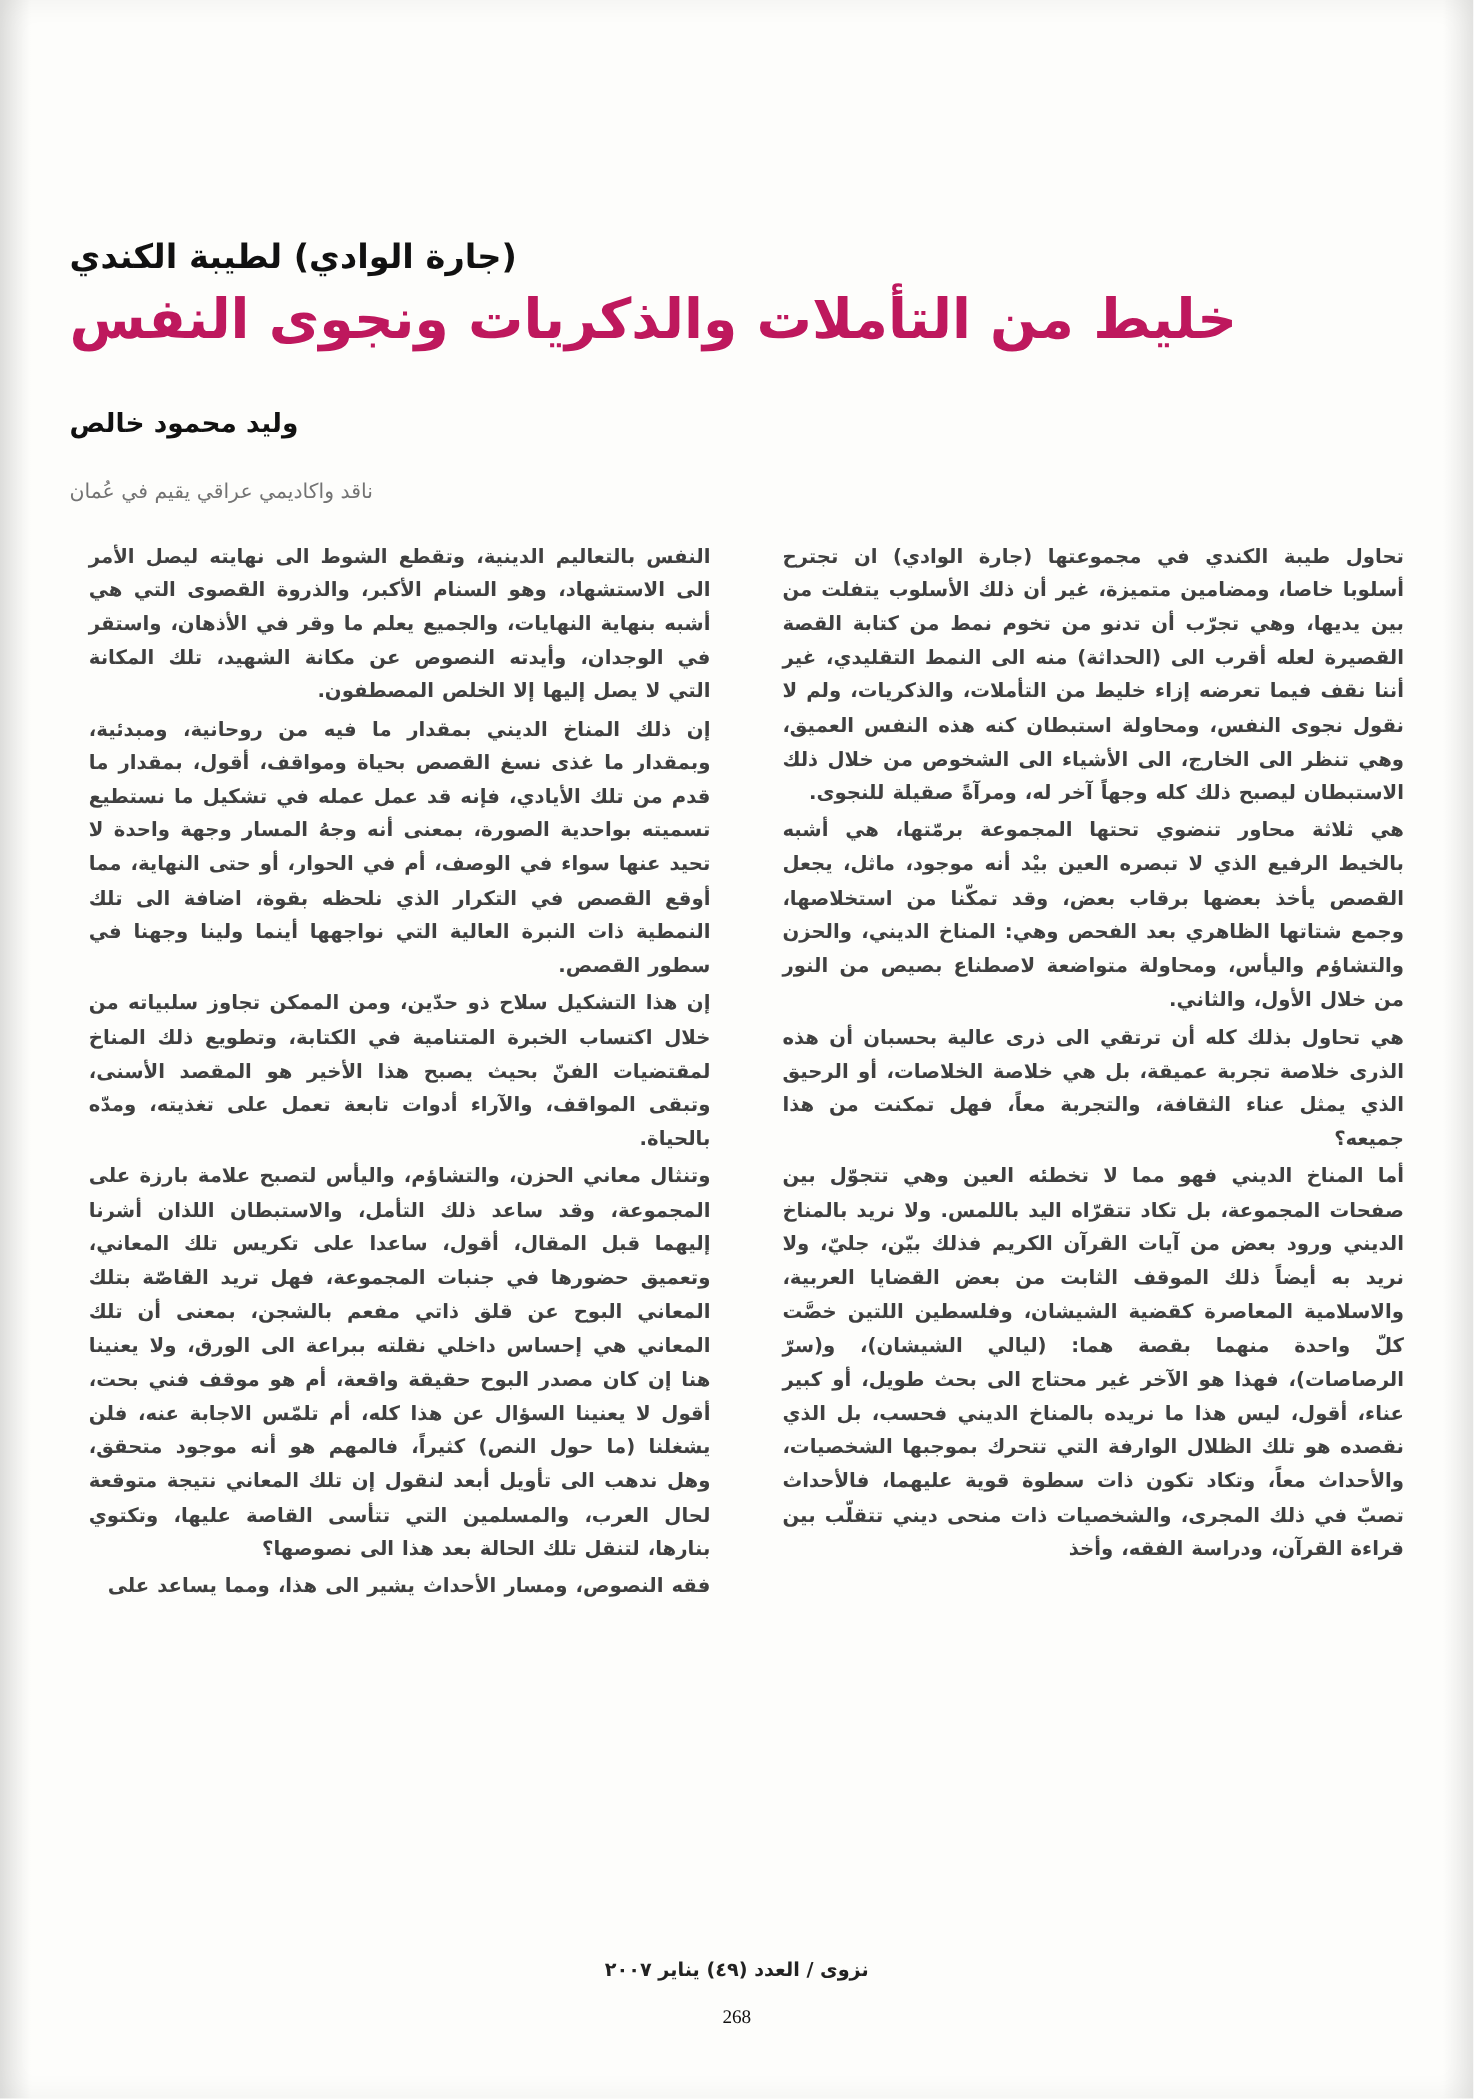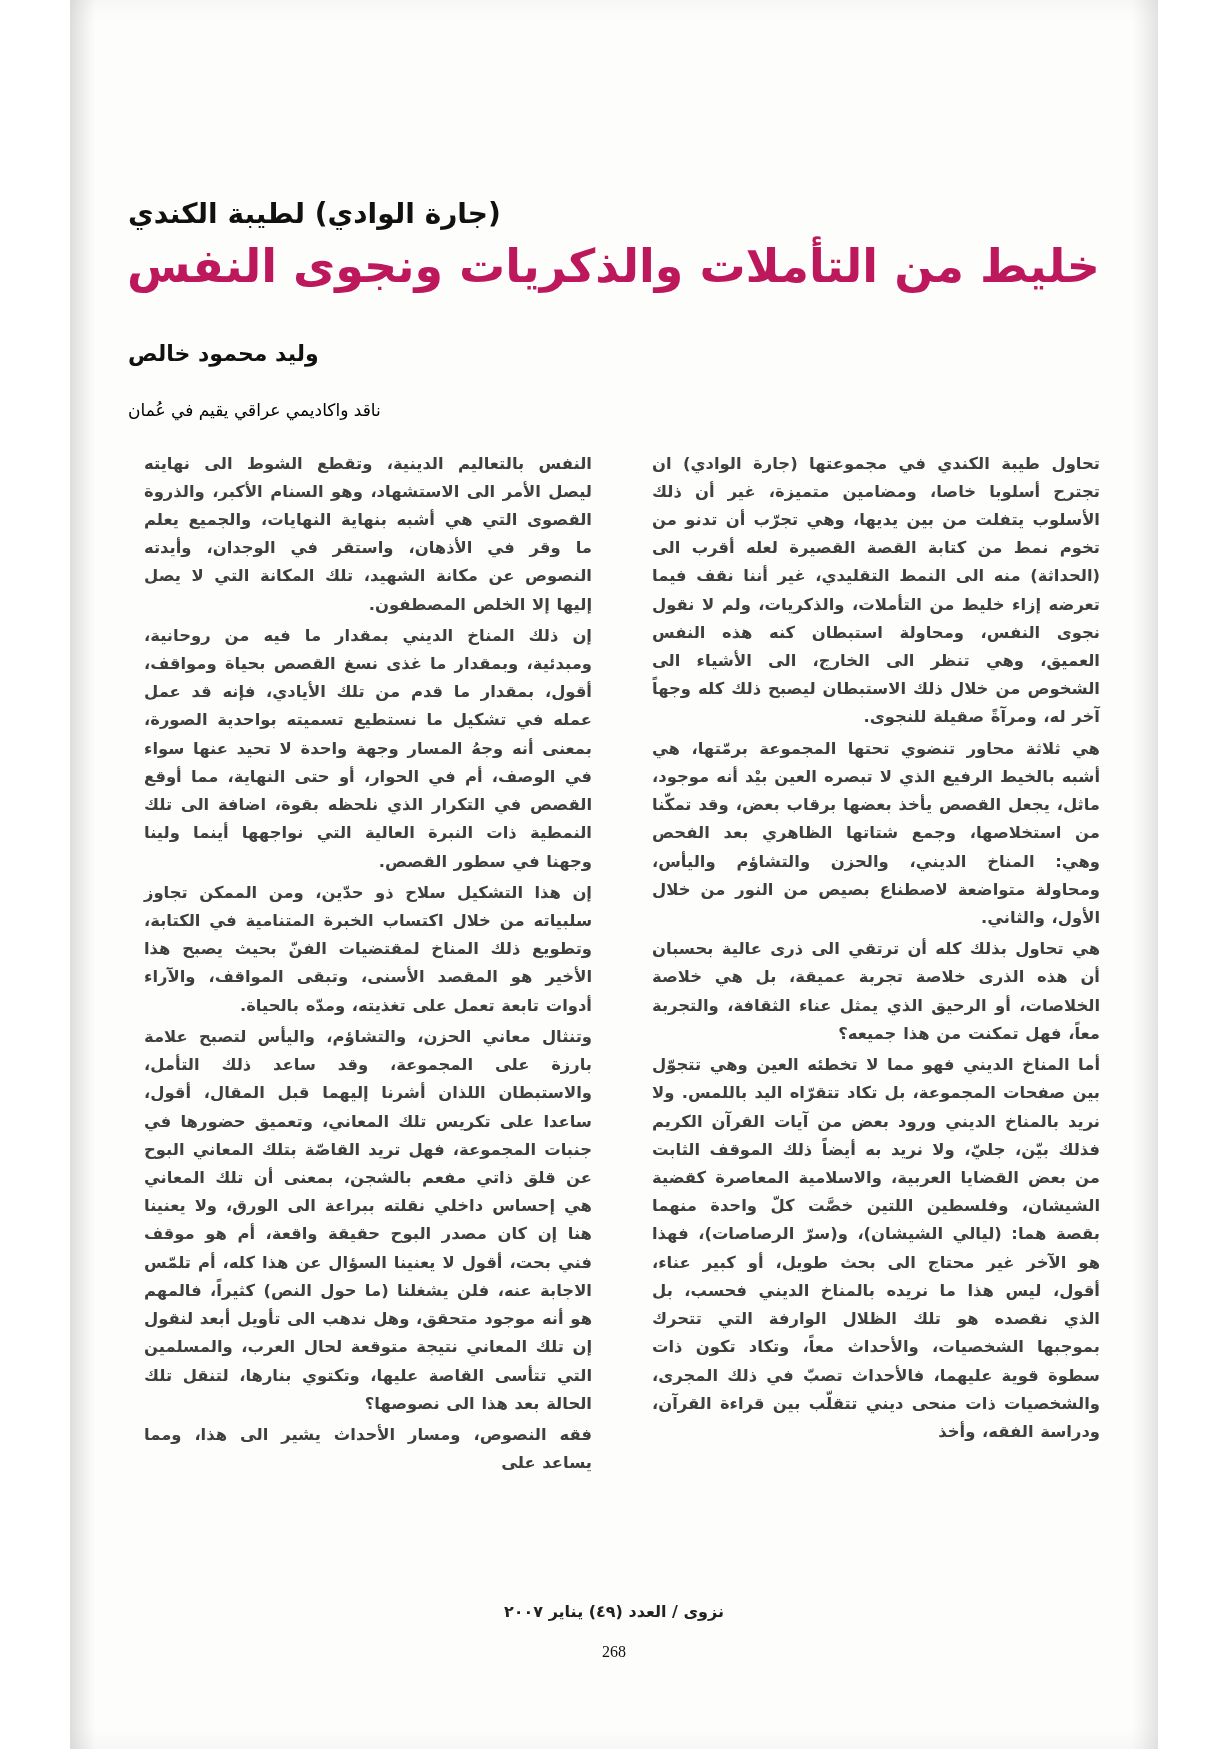--- a/index.html
+++ b/index.html
@@ -5,21 +5,21 @@
   html, body {
     margin: 0;
     padding: 0;
     background: #ffffff;
   }
   body {
     font-family: "DejaVu Sans", "Liberation Sans", sans-serif;
   }
   .page {
     position: relative;
-    width: 1088px;
+    width: 1228px;
     height: 1749px;
     margin: 0 auto;
     background: #fdfdfb;
     overflow: hidden;
   }
   
   .page::before {
     content: "";
     position: absolute;
     inset: 0;
@@ -76,21 +76,21 @@
   }
   .byline {
     font-size: 22px;
     font-weight: bold;
     color: #111;
     text-align: left;
     margin: 0 0 34px 0;
   }
   .author-note {
     font-size: 17px;
-    color: #000000;
+    color: #737373;
     text-align: left;
     margin: 0 0 30px 0;
   }
 
   
   .columns {
     position: relative;
     display: flex;
     flex-direction: row;
     gap: 44px;
@@ -149,21 +149,21 @@
     direction: ltr;
     margin-top: 6px;
     font-family: "Liberation Sans", sans-serif;
   }
 
   
   .footer {
     position: absolute;
     left: 0;
     right: 0;
-    bottom: 88px;
+    bottom: 58px;
     text-align: center;
   }
   .footer-line {
     font-size: 16px;
     color: #222;
     margin-bottom: 22px;
     font-weight: bold;
   }
   .page-number {
     font-size: 16px;

